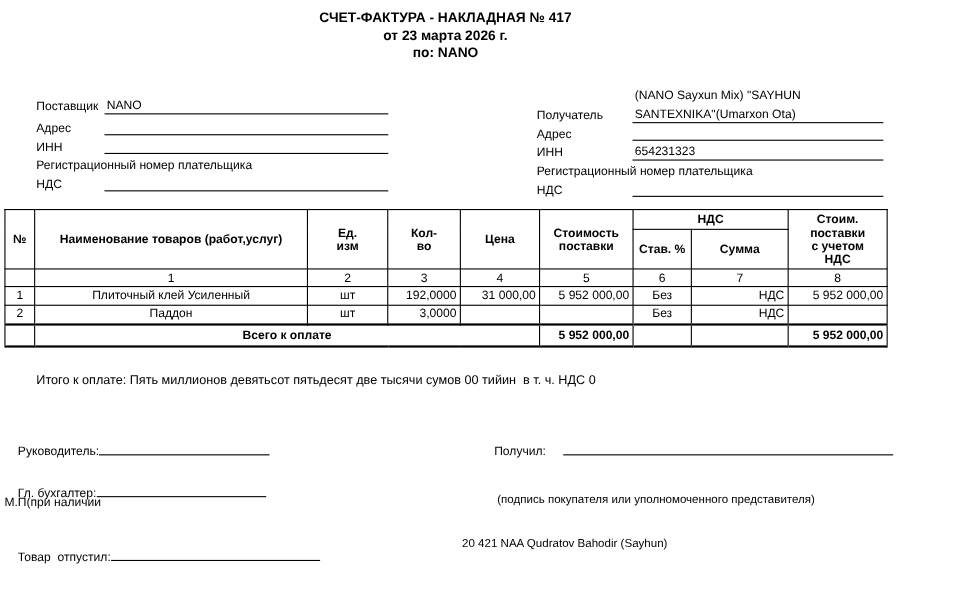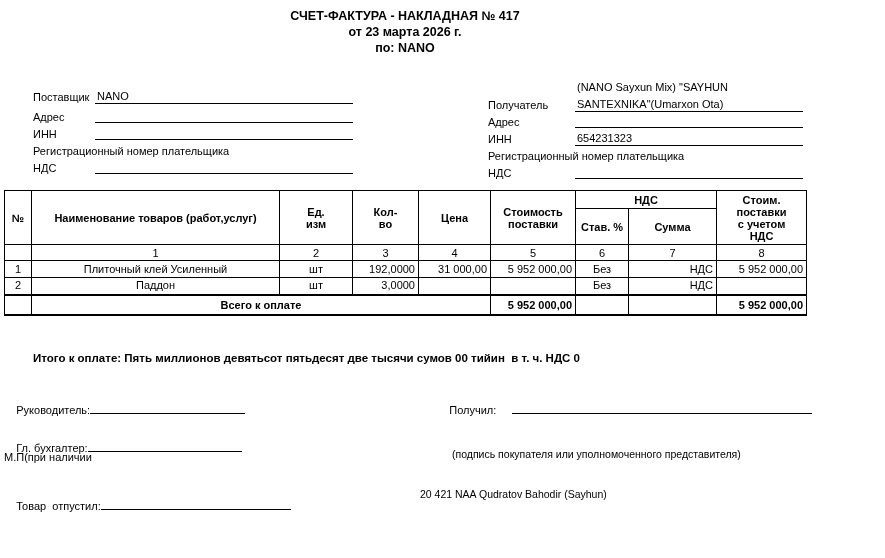--- a/index.html
+++ b/index.html
@@ -36,22 +36,22 @@
   tr.h1 th.nds-group { height:18px; }
   tr.h2 th { height:36px; }
   tr.nums td { height:16px; text-align:center; line-height:14px; }
   tr.item td { height:17px; line-height:15px; }
   tr.total-row td { height:20px; border-top:2px solid #000; border-bottom:2px solid #000; font-weight:bold; }
   .al { text-align:center; }
   .ac { text-align:center; }
   .ar { text-align:right;margin-top:40px; }
   
   .summary {
-    position:absolute; left:33px; top:352px;
-    font-weight:bold; font-size:11.5px; white-space:pre;text-align:center;
+    position:absolute; left:33px; top:340px;
+    font-weight:normal; font-size:11.5px; white-space:pre;text-align:center;
   }
   
   .sig { position:absolute; font-size:11px; white-space:pre; }
   .uline { display:inline-block; border-bottom:1px solid #000; height:12px; vertical-align:baseline; }
   .caption { position:absolute; font-size:10.5px; white-space:pre; }
 </style>
 </head>
 <body>
 
 <div class="page">

